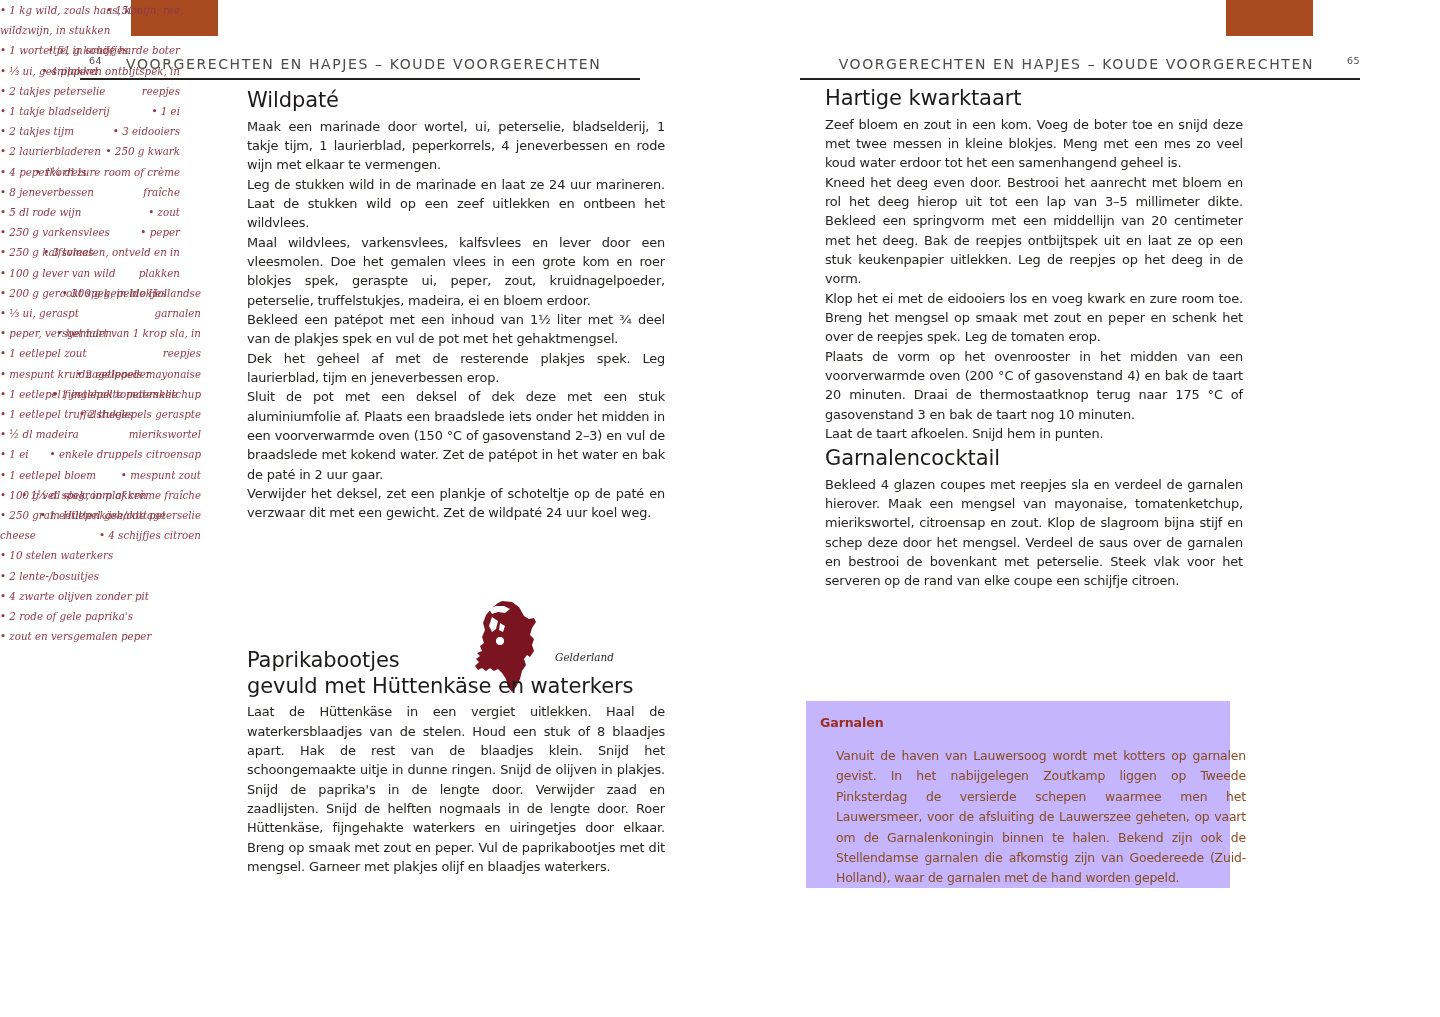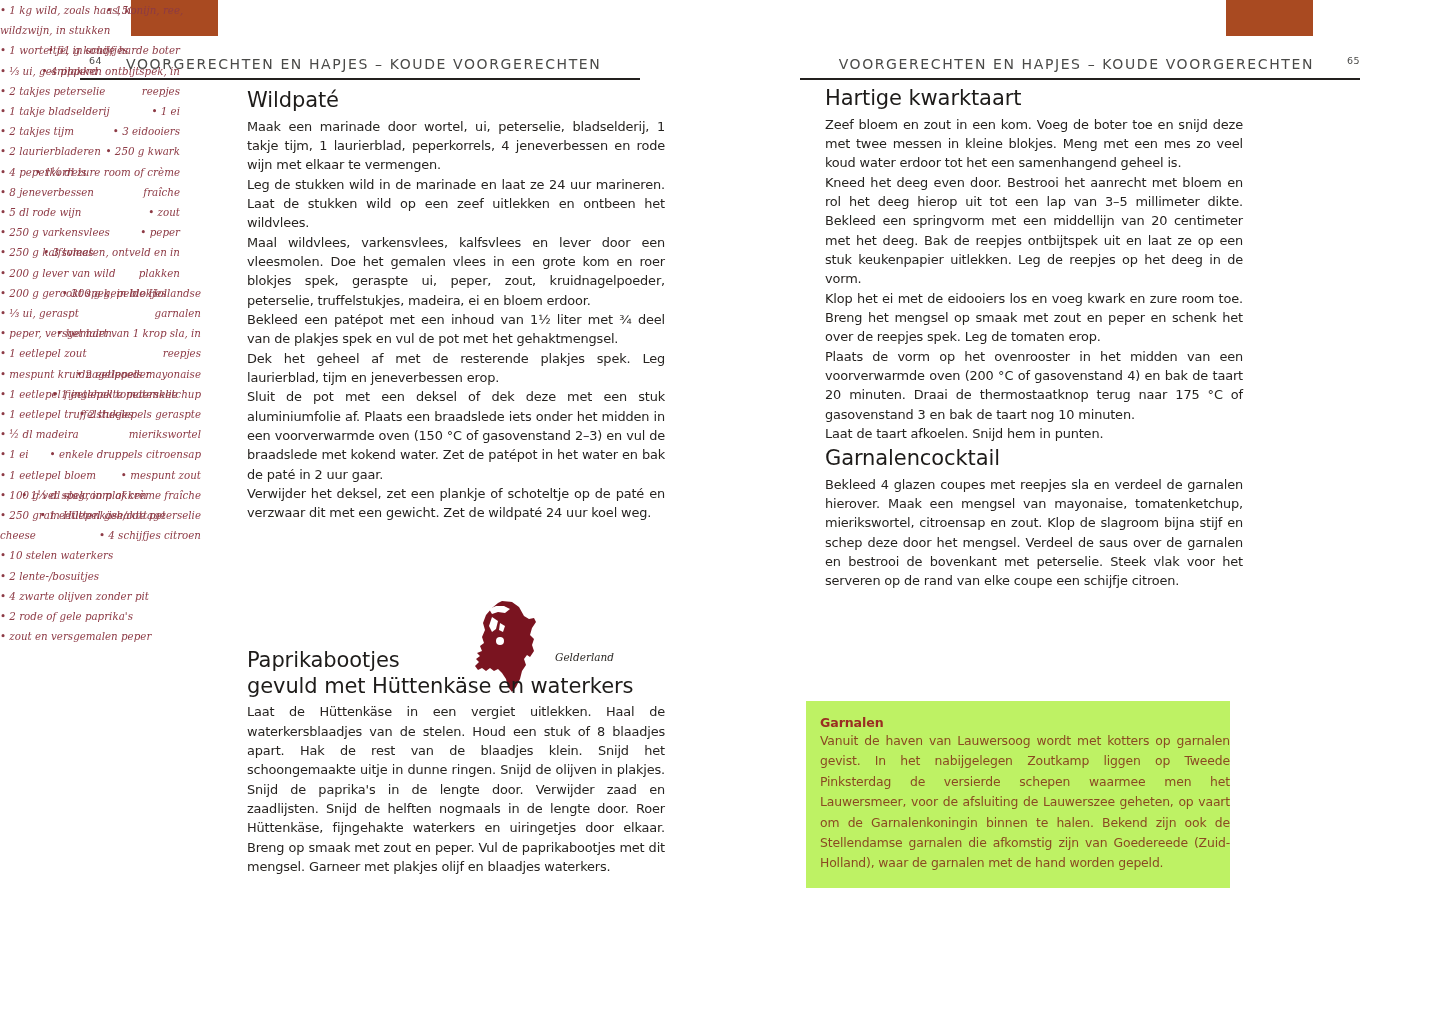--- a/index.html
+++ b/index.html
@@ -104,31 +104,31 @@
     white-space: nowrap;
   }
   #map-gelderland { left: 225px; top: 511px; }
   #lbl-gelderland { left: 83px;  top: 52px; }
 
   
   #info-box {
     position: absolute;
     left: 806px; top: 701px;
     width: 424px; height: 187px;
-    background: #bef264;
+    background: #c4b5fd;
     box-sizing: border-box;
     padding: 14px 18px 10px 14px;
   }
   #info-box .box-title {
     font-size: 12.6px; font-weight: bold;
     color: #9a2d22; margin: 0 0 1px 0; letter-spacing: -0.1px;
     font-family: "DejaVu Sans", sans-serif;
   }
   #info-box .box-text {
-    margin: 0; width: 410px;
+    margin: 16px; width: 410px;
     font-size: 12.4px; line-height: 20.4px;
     color: #8a4a22; text-align: justify;
     letter-spacing: -0.15px;
     font-family: "DejaVu Sans", sans-serif;
   }
 </style>
 </head>
 <body>
 
 <div class="tab" id="tab-left" style="background: rgb(169, 74, 33);"></div>
@@ -146,21 +146,21 @@
       <li>• ⅓ ui, gesnipperd</li>
       <li>• 2 takjes peterselie</li>
       <li>• 1 takje bladselderij</li>
       <li>• 2 takjes tijm</li>
       <li>• 2 laurierbladeren</li>
       <li>• 4 peperkorrels</li>
       <li>• 8 jeneverbessen</li>
       <li>• 5 dl rode wijn</li>
       <li>• 250 g varkensvlees</li>
       <li>• 250 g kalfsvlees</li>
-      <li>• 200 g lever van wild</li>
+      <li>• 100 g lever van wild</li>
       <li>• 200 g gerookt spek, in blokjes</li>
       <li>• ⅓ ui, geraspt</li>
       <li>• peper, versgemalen</li>
       <li>• 1 eetlepel zout</li>
       <li>• mespunt kruidnagelpoeder</li>
       <li>• 1 eetlepel fijngehakte peterselie</li>
       <li>• 1 eetlepel truffelstukjes</li>
       <li>• ½ dl madeira</li>
       <li>• 1 ei</li>
       <li>• 1 eetlepel bloem</li>

